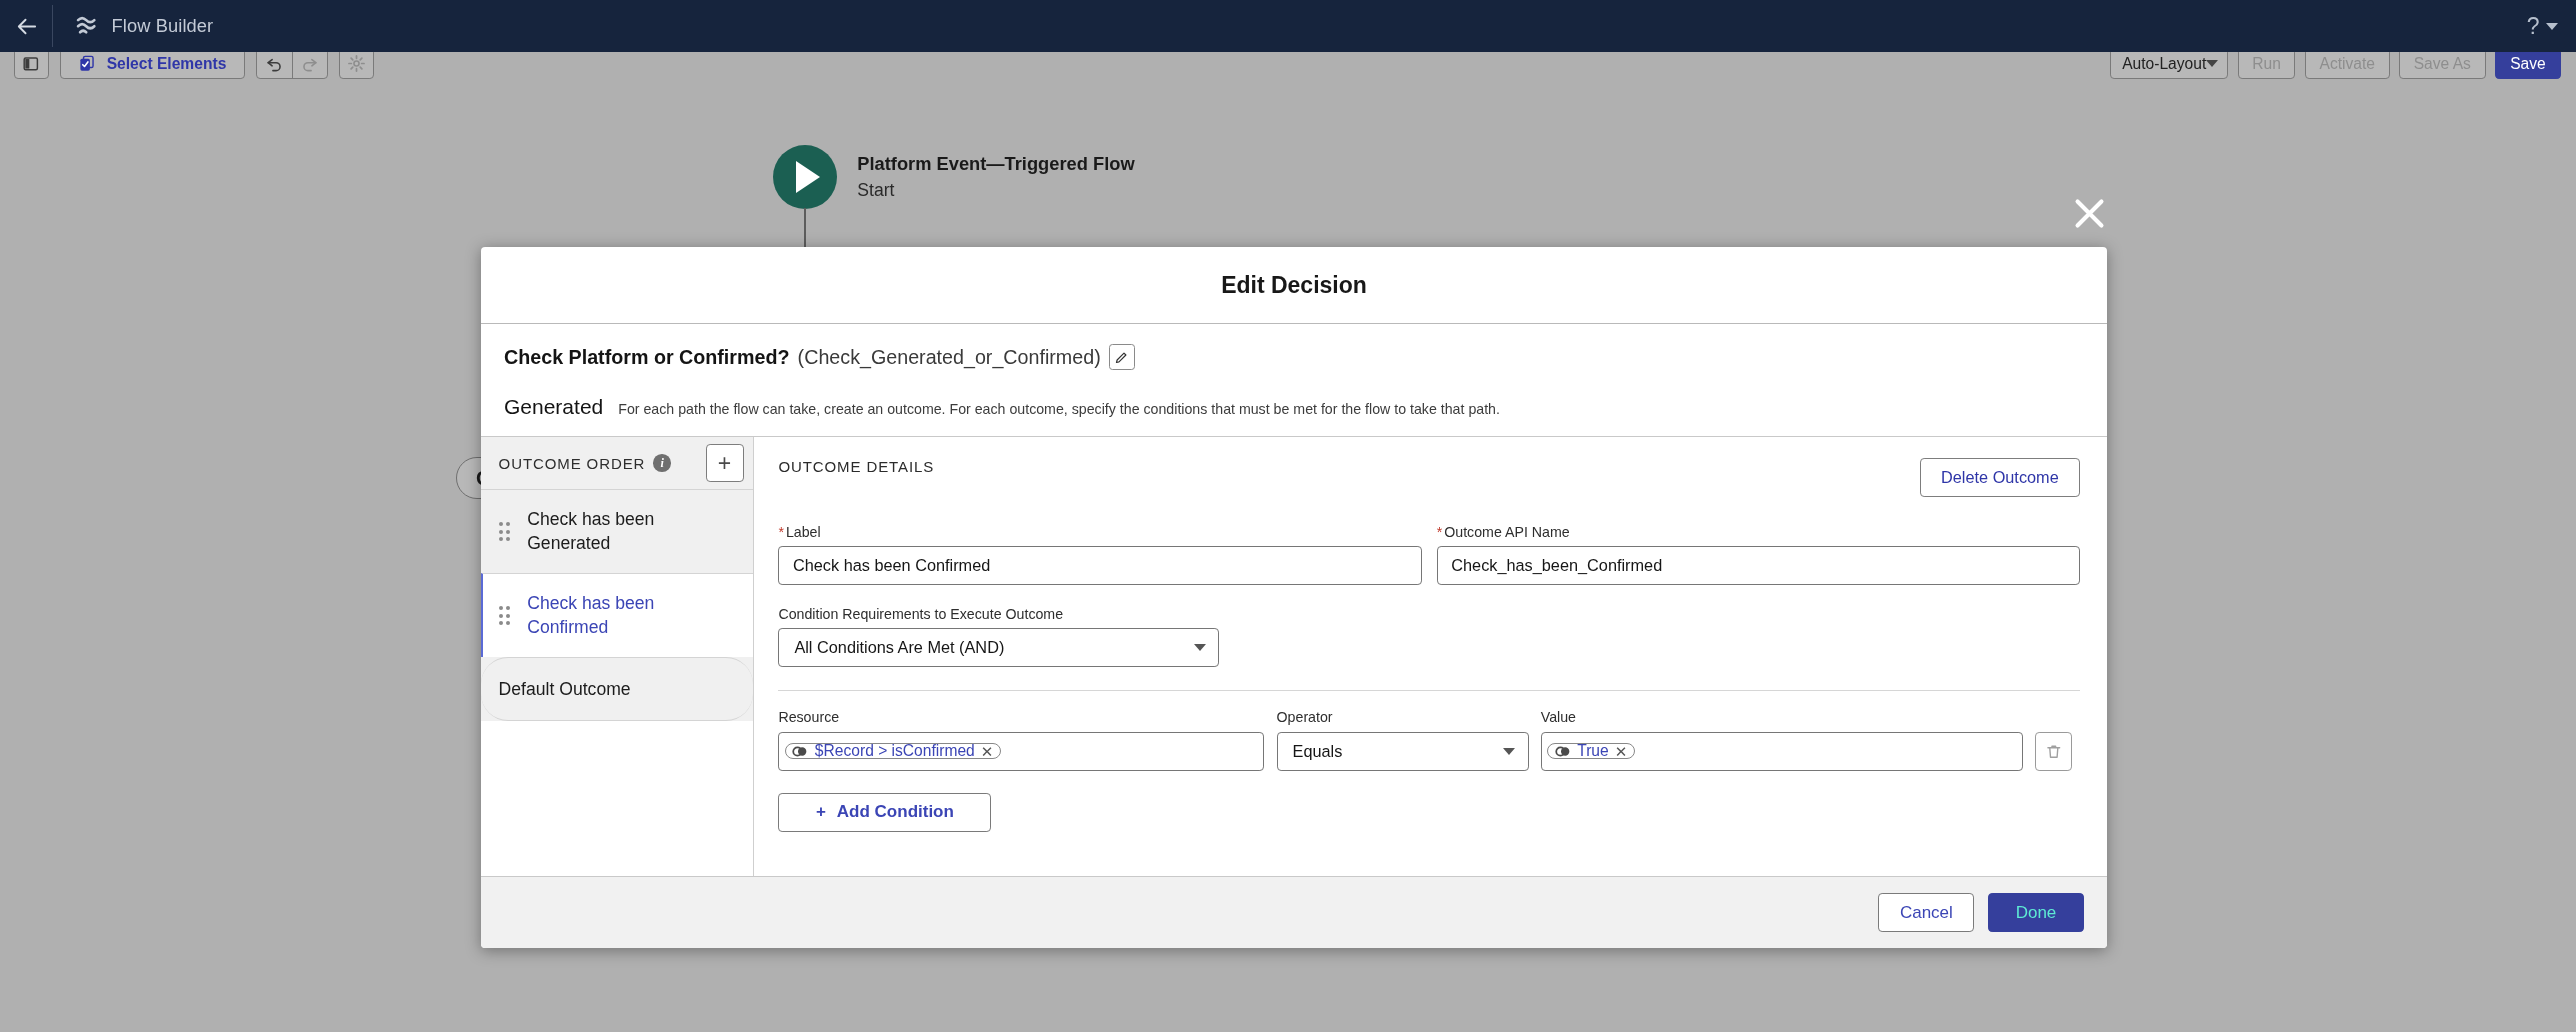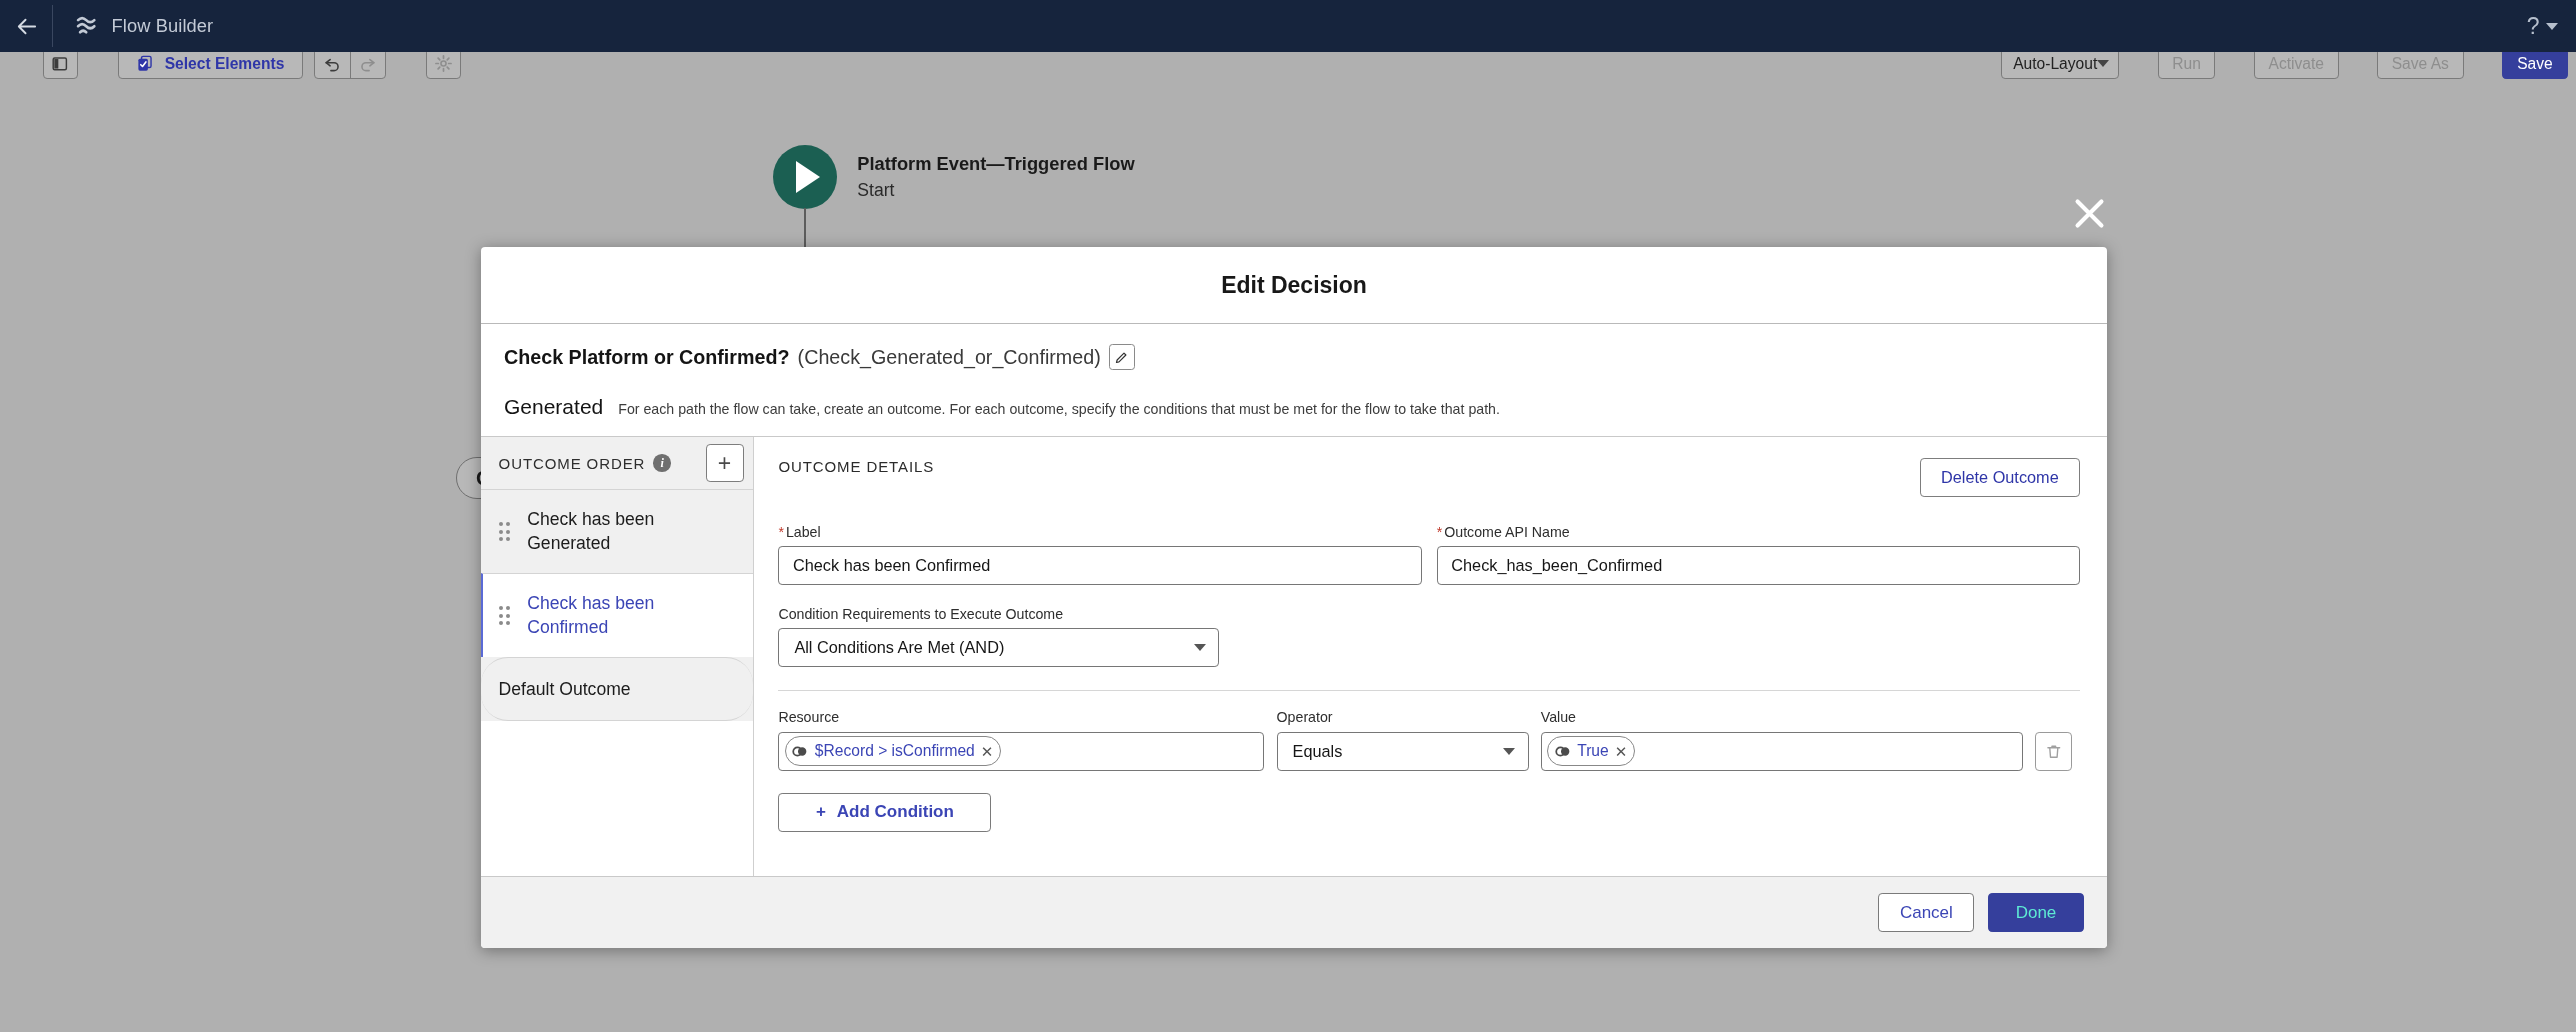--- a/index.html
+++ b/index.html
@@ -63,34 +63,33 @@
   .toolbar {
     position: absolute;
     top: 42px; left: 0;
     width: 2576px; height: 43px;
     background: #b0b0b0;
     display: flex;
     align-items: center;
     z-index: 38;
   }
   .tb-left { display: flex; align-items: center; padding-left: 13.6px; gap: 11px; }
-  .tb-right { margin-left: auto; display: flex; align-items: center; padding-right: 8px; gap: 9.5px; }
+  .tb-right { margin-left: auto; display: flex; align-items: center; padding-right: 15px; gap: 9.5px; }
 
   .tb-btn {
     height: 31px;
     border: 0.7px solid #7a7a7a;
     border-radius: 4.1px;
     background: #b8b8b8;
     display: flex; align-items: center; justify-content: center;
     font-size: 15.6px;
     color: #3c3c3c;
     cursor: pointer;
     padding: 0 13.6px;
     white-space: nowrap;
-    margin-left: 29px;
   }
   .tb-icon-btn { width: 35px; padding: 0; }
   .tb-select-el {
     color: #2f36a8;
     font-weight: 600;
     gap: 9.5px;
     padding: 0 17.6px;
   }
   .tb-group {
     height: 31px;
@@ -413,21 +412,21 @@
     border-radius: 4.1px;
     background: #fff;
     display: flex; align-items: center;
     padding: 0 5.4px;
     cursor: text;
   }
   .pill {
     display: inline-flex;
     align-items: center;
     gap: 6.1px;
-    height: 30px;
+    height: 16px;
     border: 0.7px solid #888;
     border-radius: 15px;
     background: #fff;
     padding: 0 6.8px 0 5.4px;
     font-size: 15.6px;
     color: #3b45b5;
     max-width: 100%;
   }
   .pill-x {
     font-size: 15px;

